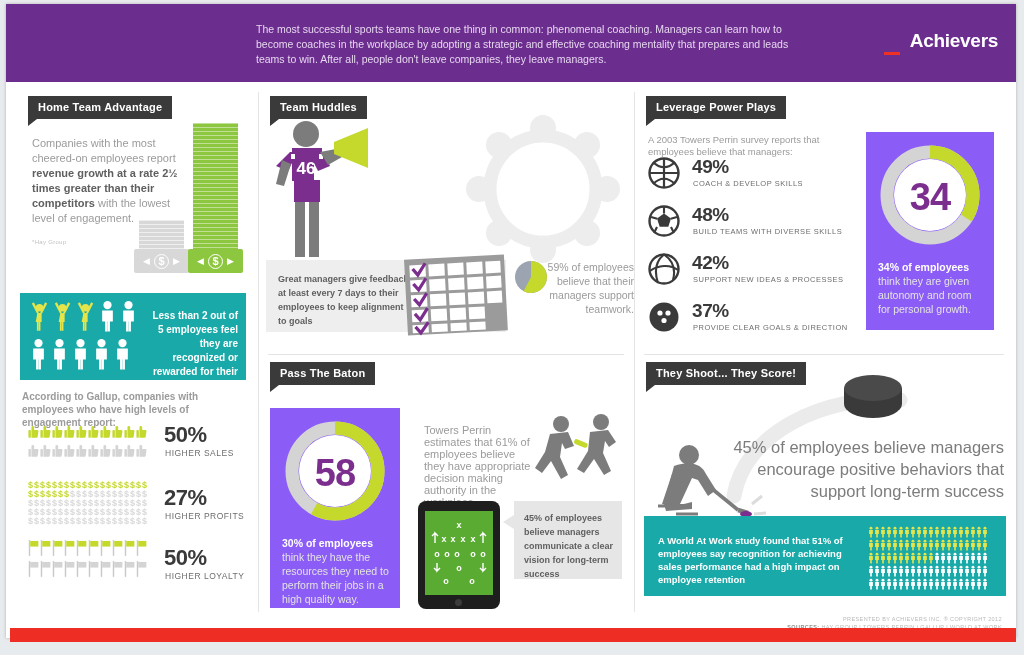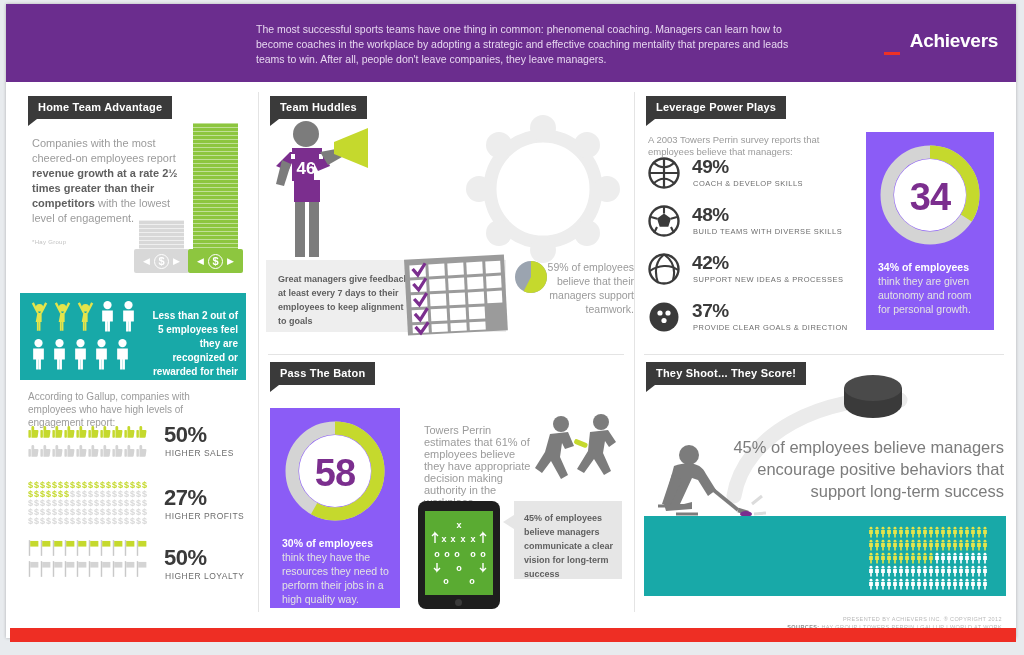--- a/index.html
+++ b/index.html
@@ -161,21 +161,21 @@
               <circle cx="7" cy="4" r="3.4" fill="#ffffff"></circle>
               <path d="M2.6 8.5 h8.8 v9 h-2.4 v8.3 h-1.9 v-8.3 h-0.2 v8.3 h-1.9 v-8.3 h-2.4 z" fill="#ffffff"></path>
             </svg></span><span style="display:inline-block;margin:1px 2px;"><svg width="17" height="32" viewBox="0 0 14 26">
               <circle cx="7" cy="4" r="3.4" fill="#ffffff"></circle>
               <path d="M2.6 8.5 h8.8 v9 h-2.4 v8.3 h-1.9 v-8.3 h-0.2 v8.3 h-1.9 v-8.3 h-2.4 z" fill="#ffffff"></path>
             </svg></span></div>
     <div class="teal-txt" style="left:128px;top:16px;width:90px;text-align:right;">Less than 2 out of 5 employees feel they are recognized or rewarded for their efforts</div>
   </div>
 
   <div class="panel" style="left:0;top:386px;width:252px;height:210px;">
-    <div class="gray-body" style="position:absolute;left:22px;top:0;width:212px;font-size:10px;line-height:13px;">According to Gallup, companies with employees who have high levels of engagement report:</div>
+    <div class="gray-body" style="position:absolute;left:16px;top:0;width:212px;font-size:10px;line-height:13px;font-weight:bold;">According to Gallup, companies with employees who have high levels of engagement report:</div>
 
     <div id="thumbs-grid" style="position:absolute;left:22px;top:33px;width:124px;height:38px;">
           <div style="height:19px;"><span style="display:inline-block;margin-right:1px;"><svg width="11" height="18" viewBox="0 0 16 20">
                 <path d="M5 7 V3.2 a2 2 0 0 1 4 0 V7 h4.6 a1.6 1.6 0 0 1 1.6 1.8 l-1.1 8.2 a1.6 1.6 0 0 1 -1.6 1.4 H5 z" fill="#C5D92D"></path>
                 <rect x="0.6" y="7" width="3.6" height="11.4" rx="1" fill="#C5D92D"></rect>
               </svg></span><span style="display:inline-block;margin-right:1px;"><svg width="11" height="18" viewBox="0 0 16 20">
                 <path d="M5 7 V3.2 a2 2 0 0 1 4 0 V7 h4.6 a1.6 1.6 0 0 1 1.6 1.8 l-1.1 8.2 a1.6 1.6 0 0 1 -1.6 1.4 H5 z" fill="#C5D92D"></path>
                 <rect x="0.6" y="7" width="3.6" height="11.4" rx="1" fill="#C5D92D"></rect>
               </svg></span><span style="display:inline-block;margin-right:1px;"><svg width="11" height="18" viewBox="0 0 16 20">
                 <path d="M5 7 V3.2 a2 2 0 0 1 4 0 V7 h4.6 a1.6 1.6 0 0 1 1.6 1.8 l-1.1 8.2 a1.6 1.6 0 0 1 -1.6 1.4 H5 z" fill="#C5D92D"></path>
@@ -530,20 +530,21 @@
       <ellipse cx="94" cy="70" rx="6" ry="3" fill="#7B2E8E"></ellipse>
       <g stroke="#dcdcdc" stroke-width="3" fill="none">
         <path d="M100 60 l10 -8 M102 70 l12 -1 M98 76 l7 8"></path>
       </g>
       <path d="M6 62 h18 M24 70 h22" stroke="#7c7c7c" stroke-width="3.2" fill="none"></path>
     </svg>
 
     <div class="bigstate" style="left:78px;top:80px;width:292px;text-align:right;">45% of employees believe managers encourage positive behaviors that support long-term success</div>
 
     <div class="teal" style="left:10px;top:160px;width:362px;height:80px;">
+      <div class="teal-txt" style="left:14px;top:18px;width:200px;text-align:left;font-size:9.5px;line-height:13px;">A World At Work study found that 51% of employees say recognition for achieving sales performance had a high impact on employee retention</div>
       <div id="retention-people" style="position:absolute;left:224px;top:8px;width:128px;height:64px;">
             <div style="height:13px;"><span style="display:inline-block;margin-right:0px;"><svg width="6" height="12" viewBox="0 0 14 26">
                   <circle cx="7" cy="4" r="3.4" fill="#E4E44B"></circle>
                   <path d="M2.6 8.5 h8.8 v9 h-2.4 v8.3 h-1.9 v-8.3 h-0.2 v8.3 h-1.9 v-8.3 h-2.4 z" fill="#E4E44B"></path>
                 </svg></span><span style="display:inline-block;margin-right:0px;"><svg width="6" height="12" viewBox="0 0 14 26">
                   <circle cx="7" cy="4" r="3.4" fill="#E4E44B"></circle>
                   <path d="M2.6 8.5 h8.8 v9 h-2.4 v8.3 h-1.9 v-8.3 h-0.2 v8.3 h-1.9 v-8.3 h-2.4 z" fill="#E4E44B"></path>
                 </svg></span><span style="display:inline-block;margin-right:0px;"><svg width="6" height="12" viewBox="0 0 14 26">
                   <circle cx="7" cy="4" r="3.4" fill="#E4E44B"></circle>
                   <path d="M2.6 8.5 h8.8 v9 h-2.4 v8.3 h-1.9 v-8.3 h-0.2 v8.3 h-1.9 v-8.3 h-2.4 z" fill="#E4E44B"></path>

